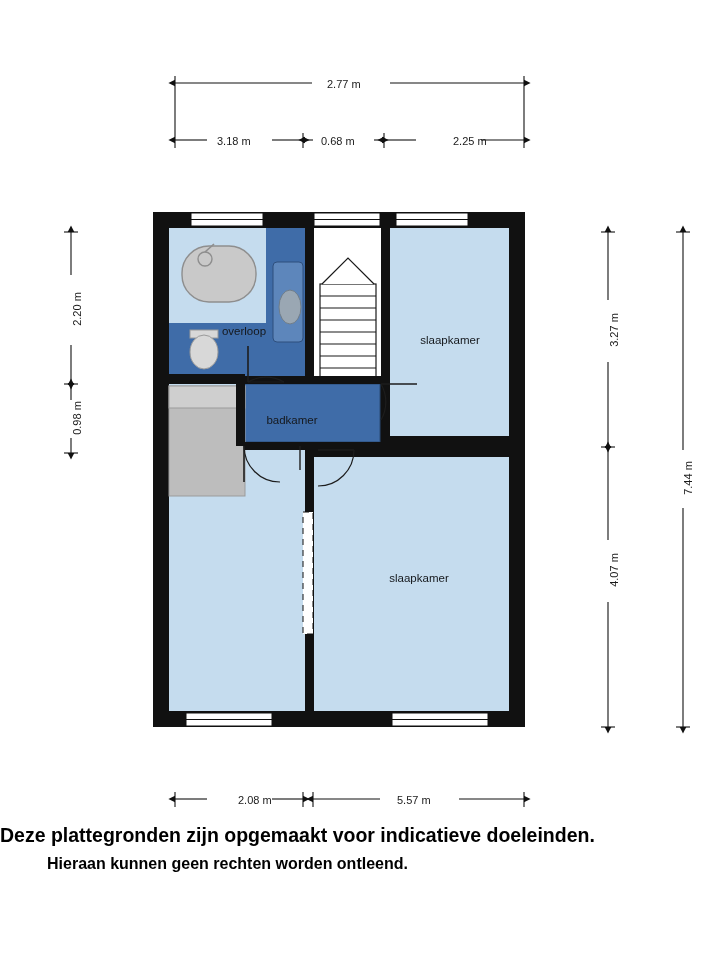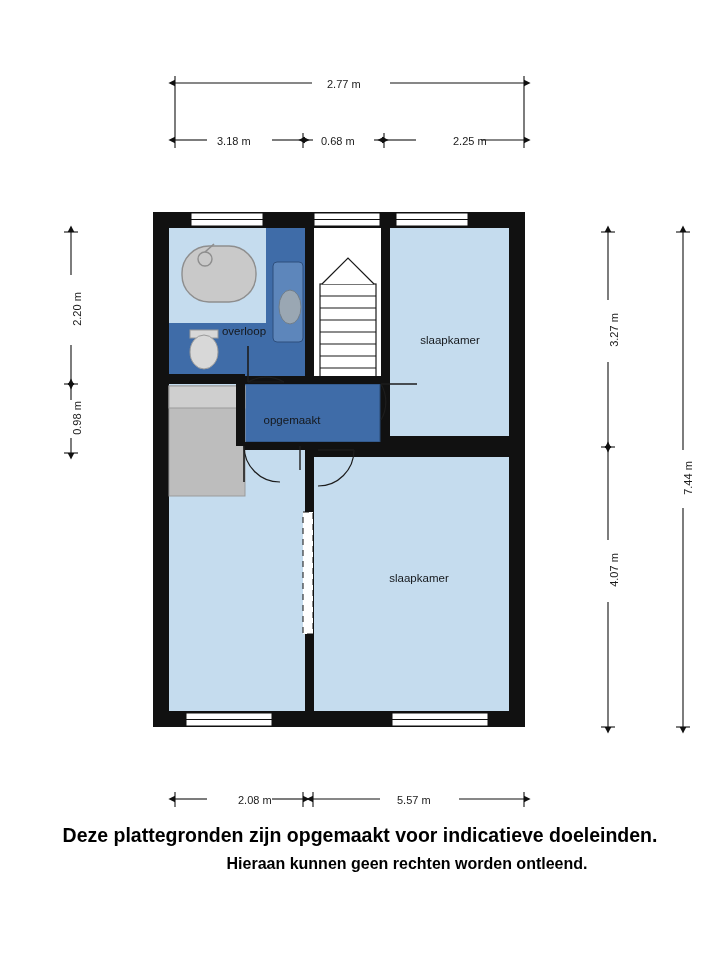--- a/index.html
+++ b/index.html
@@ -35,21 +35,21 @@
     font-size: 11.5px;
     color: #15181c;
     font-family: "Liberation Sans", sans-serif;
     white-space: nowrap;
     transform: translate(-50%, -50%);
   }
   .disclaimer {
     position: absolute;
     left: 0;
     width: 720px;
-    text-align: center;
+    text-align: left;
     font-weight: bold;
     color: #000000;
     font-family: "Liberation Sans", sans-serif;
   }
   .disclaimer.l1 { top: 824px; font-size: 19.5px; }
   .disclaimer.l2 { top: 855px; font-size: 16px; margin-left: 47px; }
 </style>
 </head>
 <body>
 
@@ -233,17 +233,17 @@
 
 <div class="dim-label vert" style="left:597px; top:324px; transform:rotate(-90deg);">3.27 m</div>
 <div class="dim-label vert" style="left:597px; top:564px; transform:rotate(-90deg);">4.07 m</div>
 <div class="dim-label vert" style="left:671px; top:472px; transform:rotate(-90deg);">7.44 m</div>
 
 <div class="dim-label" style="left:218px; top:794px;margin-left:20px;">2.08 m</div>
 <div class="dim-label" style="left:397px; top:794px;">5.57 m</div>
 
 <div class="room-label" style="left:244px; top:331px;">overloop</div>
 <div class="room-label" style="left:450px; top:340px;">slaapkamer</div>
-<div class="room-label" style="left:292px; top:420px;">opgemaakt</div>
+<div class="room-label" style="left:292px; top:420px;">badkamer</div>
 <div class="room-label" style="left:419px; top:578px;">slaapkamer</div>
 
 <div class="disclaimer l1">Deze plattegronden zijn opgemaakt voor indicatieve doeleinden.</div>
 <div class="disclaimer l2">Hieraan kunnen geen rechten worden ontleend.</div>
 
 </body></html>

